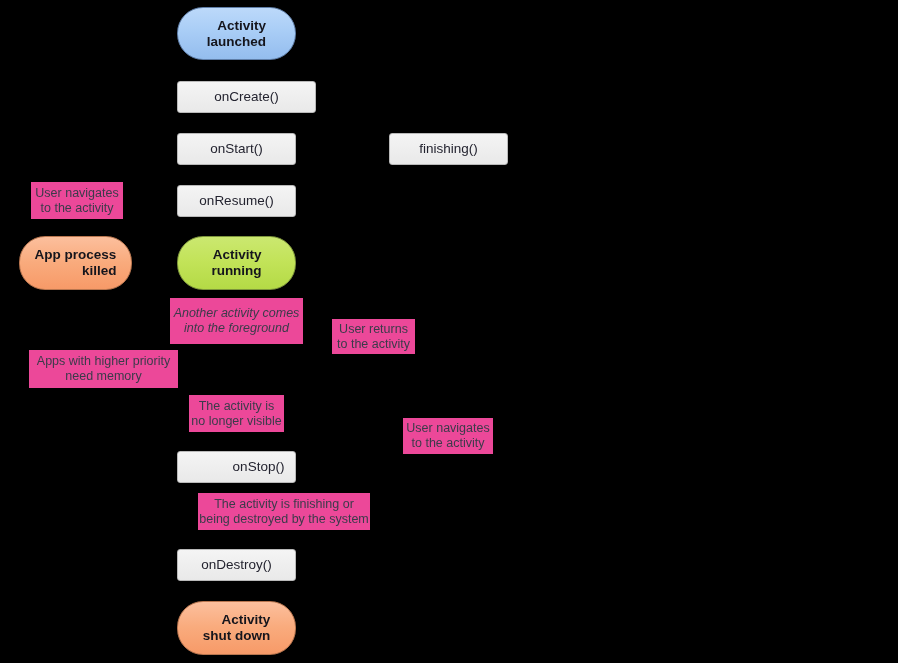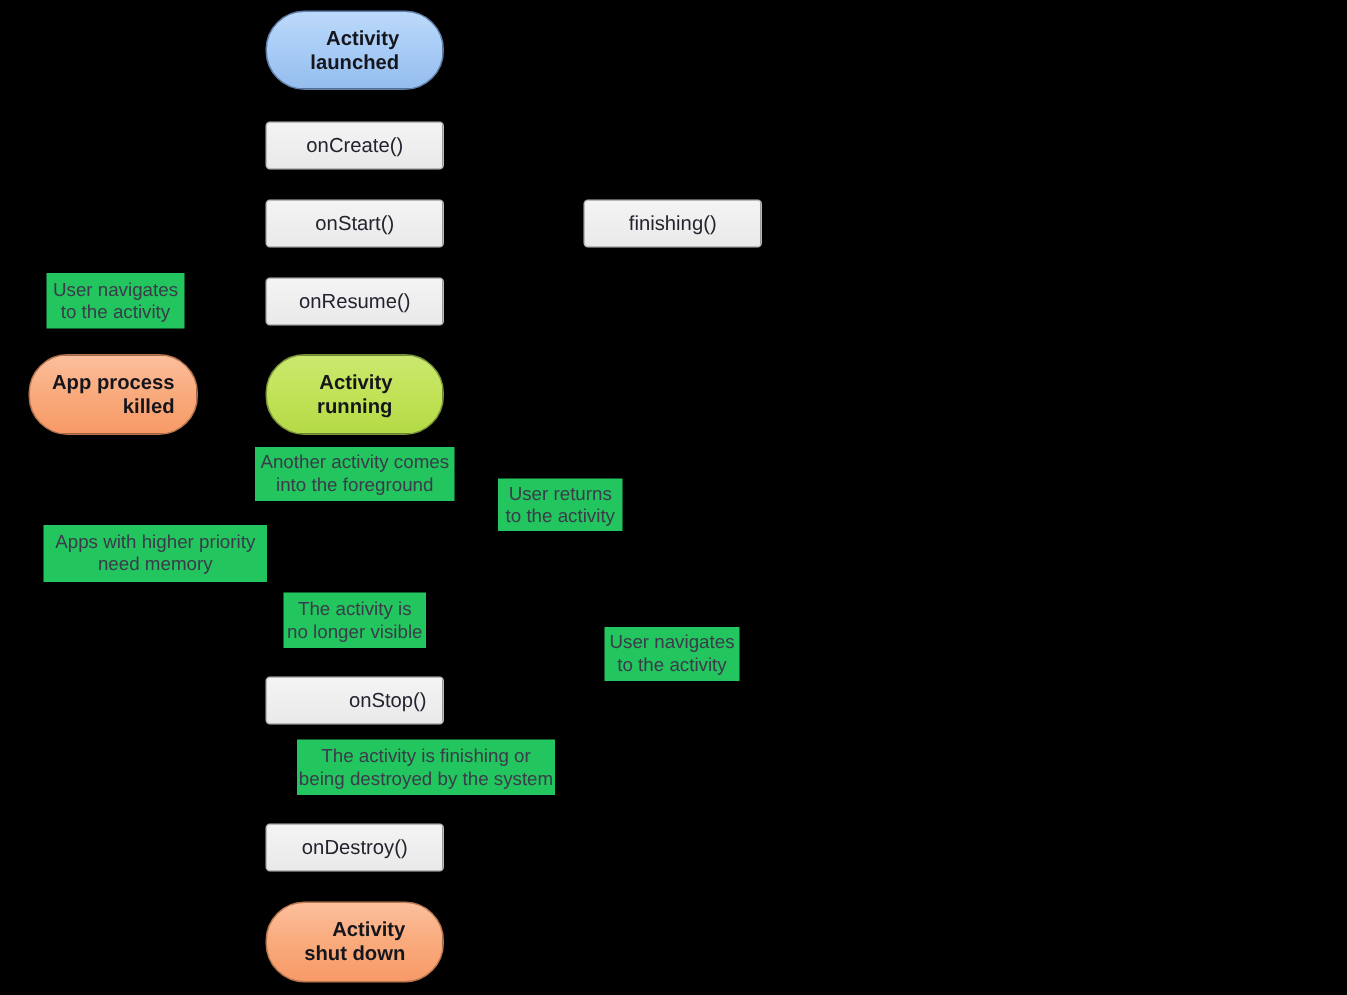--- a/index.html
+++ b/index.html
@@ -55,21 +55,21 @@
     background: linear-gradient(to bottom, #f4f4f4 0%, #eeeeee 55%, #e9e9e9 100%);
     border: 1px solid #b9b9b9;
     border-radius: 3px;
     font-size: 13.5px;
     color: #23232f;
     box-shadow: 1px 2px 2px rgba(0,0,0,0.5);
   }
 
   
   .label {
-    background: #22c55e;
+    background: #ec4899;
     border: 0;
     font-size: 12.5px;
     color: #3b3b4a;
     padding: 2px 6px;
   }
 
   .nowrap { white-space: nowrap; }
 </style>
 </head>
 <body>
@@ -97,21 +97,21 @@
     </div>
   </div>
 
   <div class="node capsule orange" style="left:177px; top:601px; width:119px; height:54px;">
     <div>
       <div>Activity</div>
       <div class="nowrap">shut down</div>
     </div>
   </div>
 
-  <div class="node method" style="left:177px; top:81px; width:119px; height:32px;">
+  <div class="node method" style="left:177px; top:81px; width:139px; height:32px;">
     <span>onCreate()</span>
   </div>
 
   <div class="node method" style="left:177px; top:133px; width:119px; height:32px;">
     <span>onStart()</span>
   </div>
 
   <div class="node method" style="left:389px; top:133px; width:119px; height:32px;">
     <span>finishing()</span>
   </div>
@@ -136,21 +136,21 @@
     </div>
   </div>
 
   <div class="node label" style="left:0px; top:350px; width:149px; height:38px;margin-left:29px;">
     <div>
       <div class="nowrap">Apps with higher priority</div>
       <div class="nowrap">need memory</div>
     </div>
   </div>
 
-  <div class="node label" style="left:170px; top:298px; width:133px; height:36px;">
+  <div class="node label" style="left:170px; top:298px; width:133px; height:46px;font-style:italic;">
     <div>
       <div class="nowrap">Another activity comes</div>
       <div class="nowrap">into the foreground</div>
     </div>
   </div>
 
   <div class="node label" style="left:332px; top:319px; width:83px; height:35px;">
     <div>
       <div class="nowrap">User returns</div>
       <div class="nowrap">to the activity</div>

